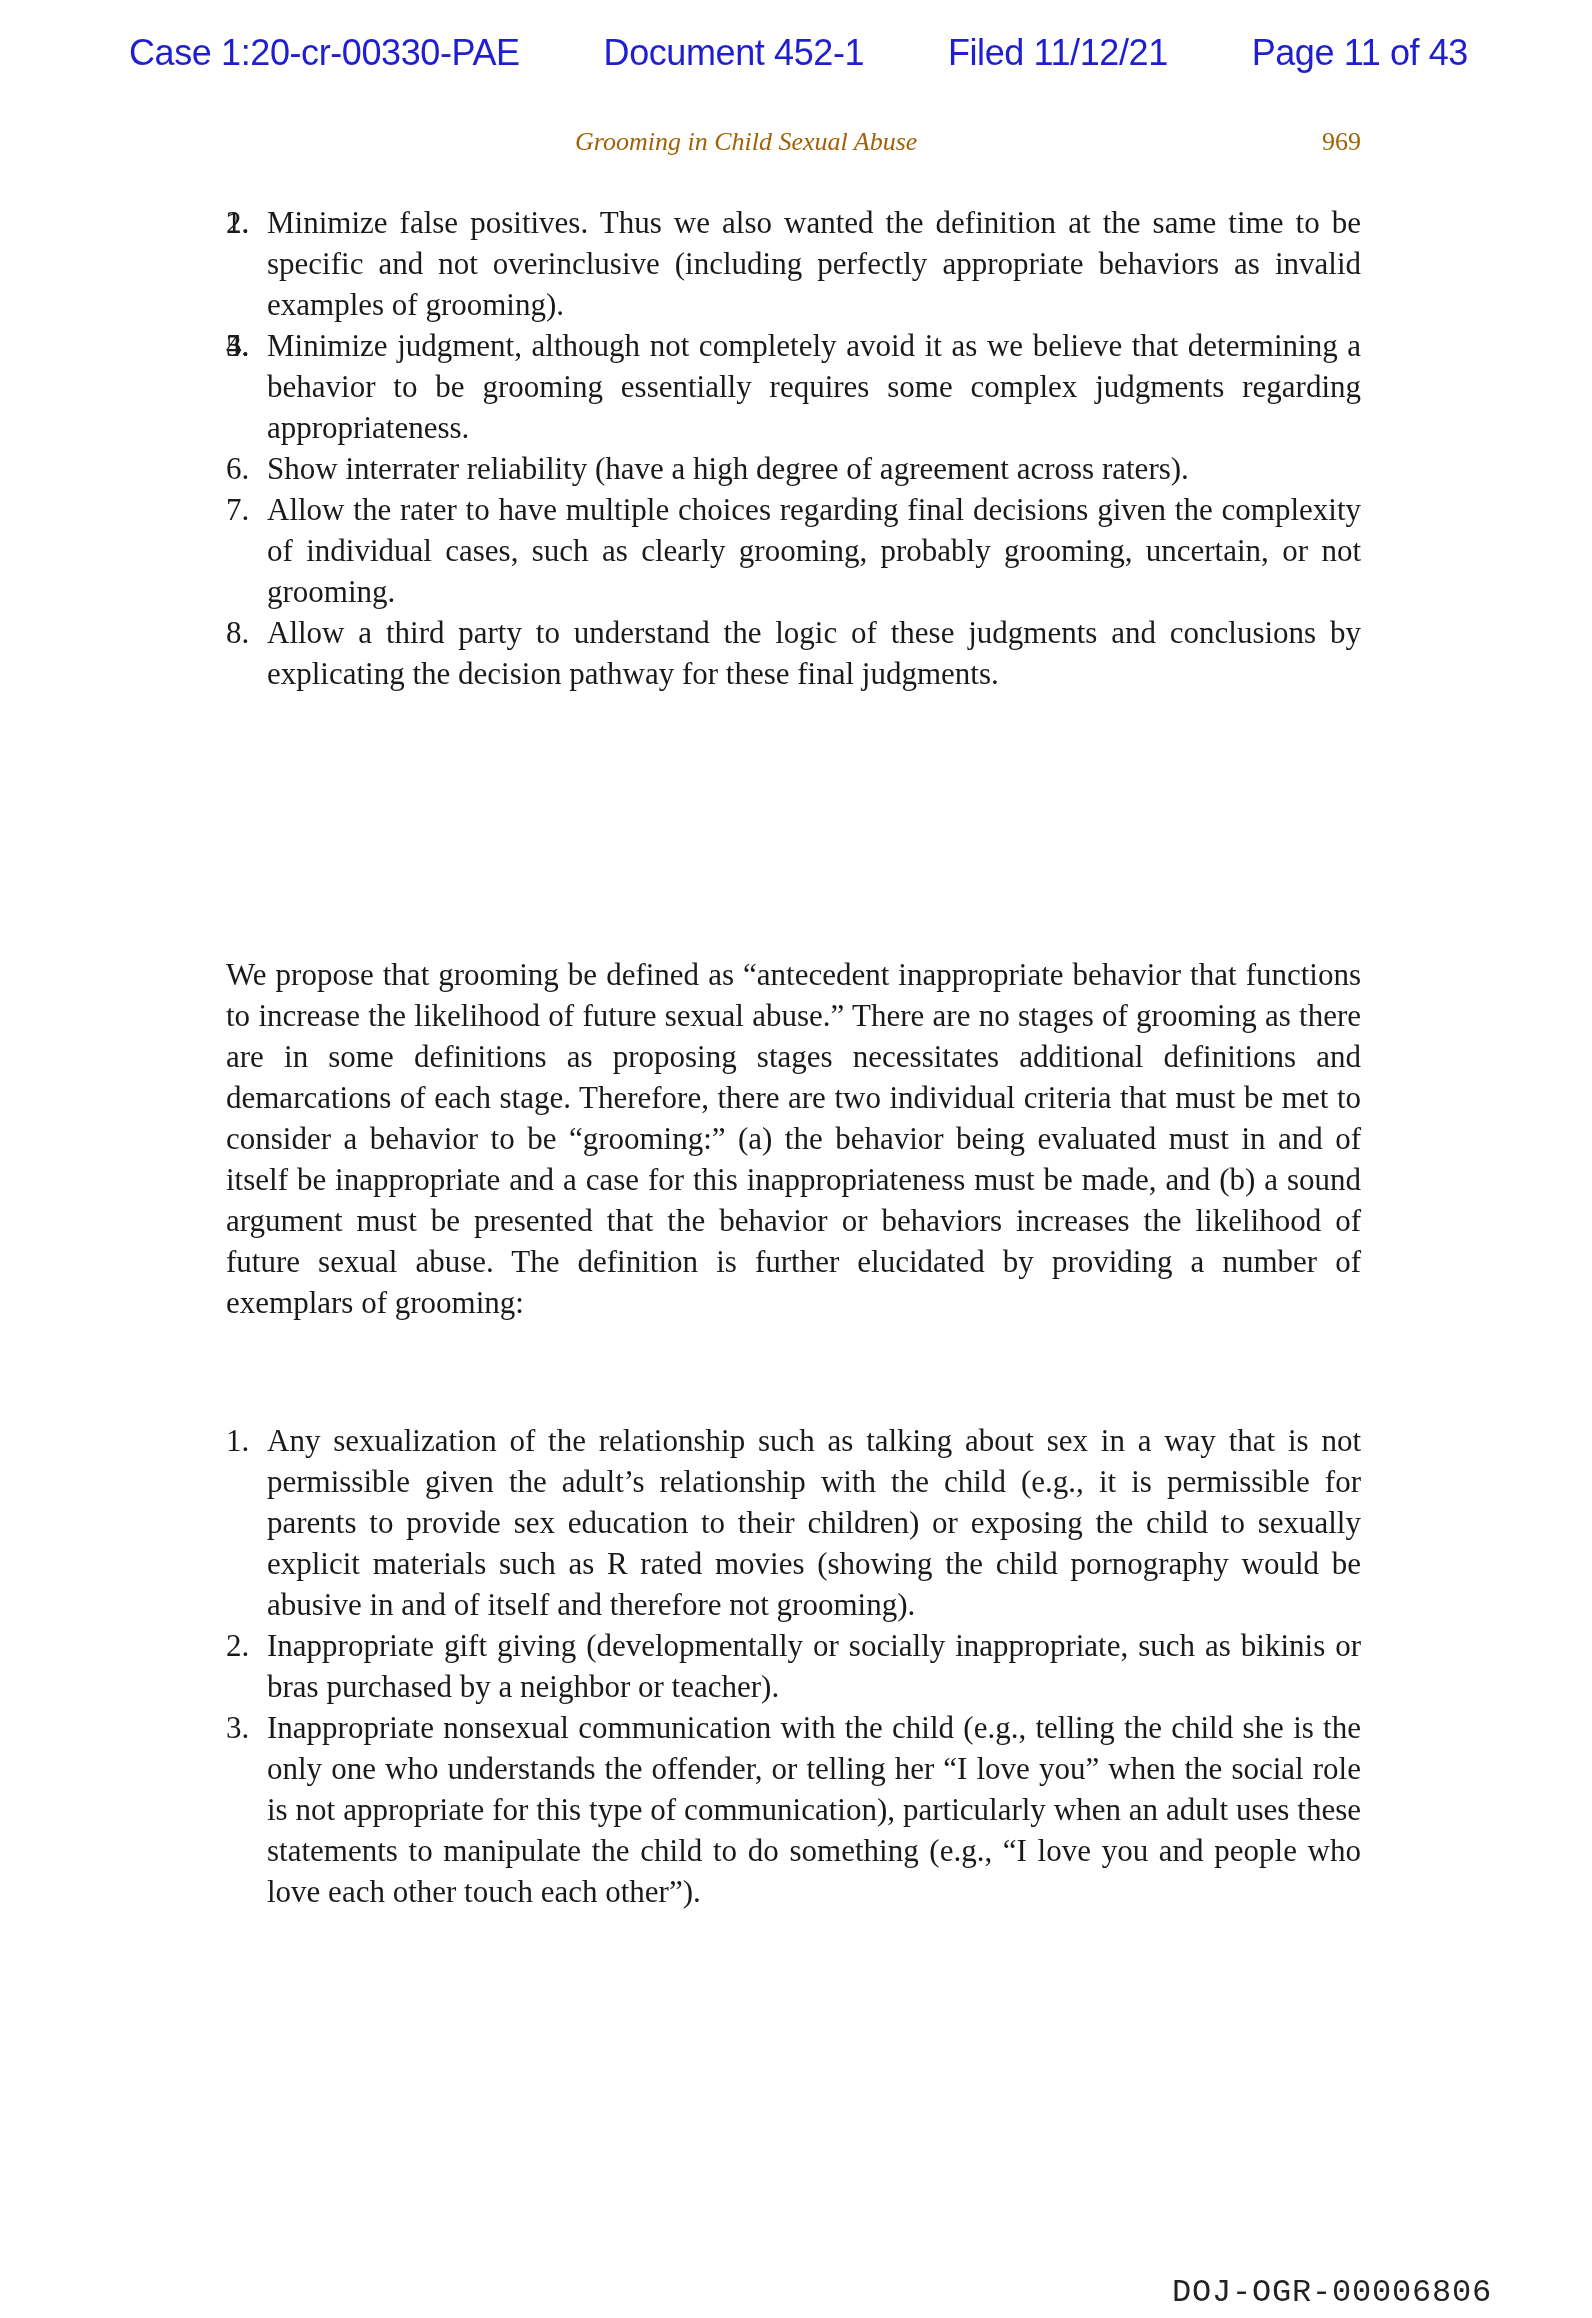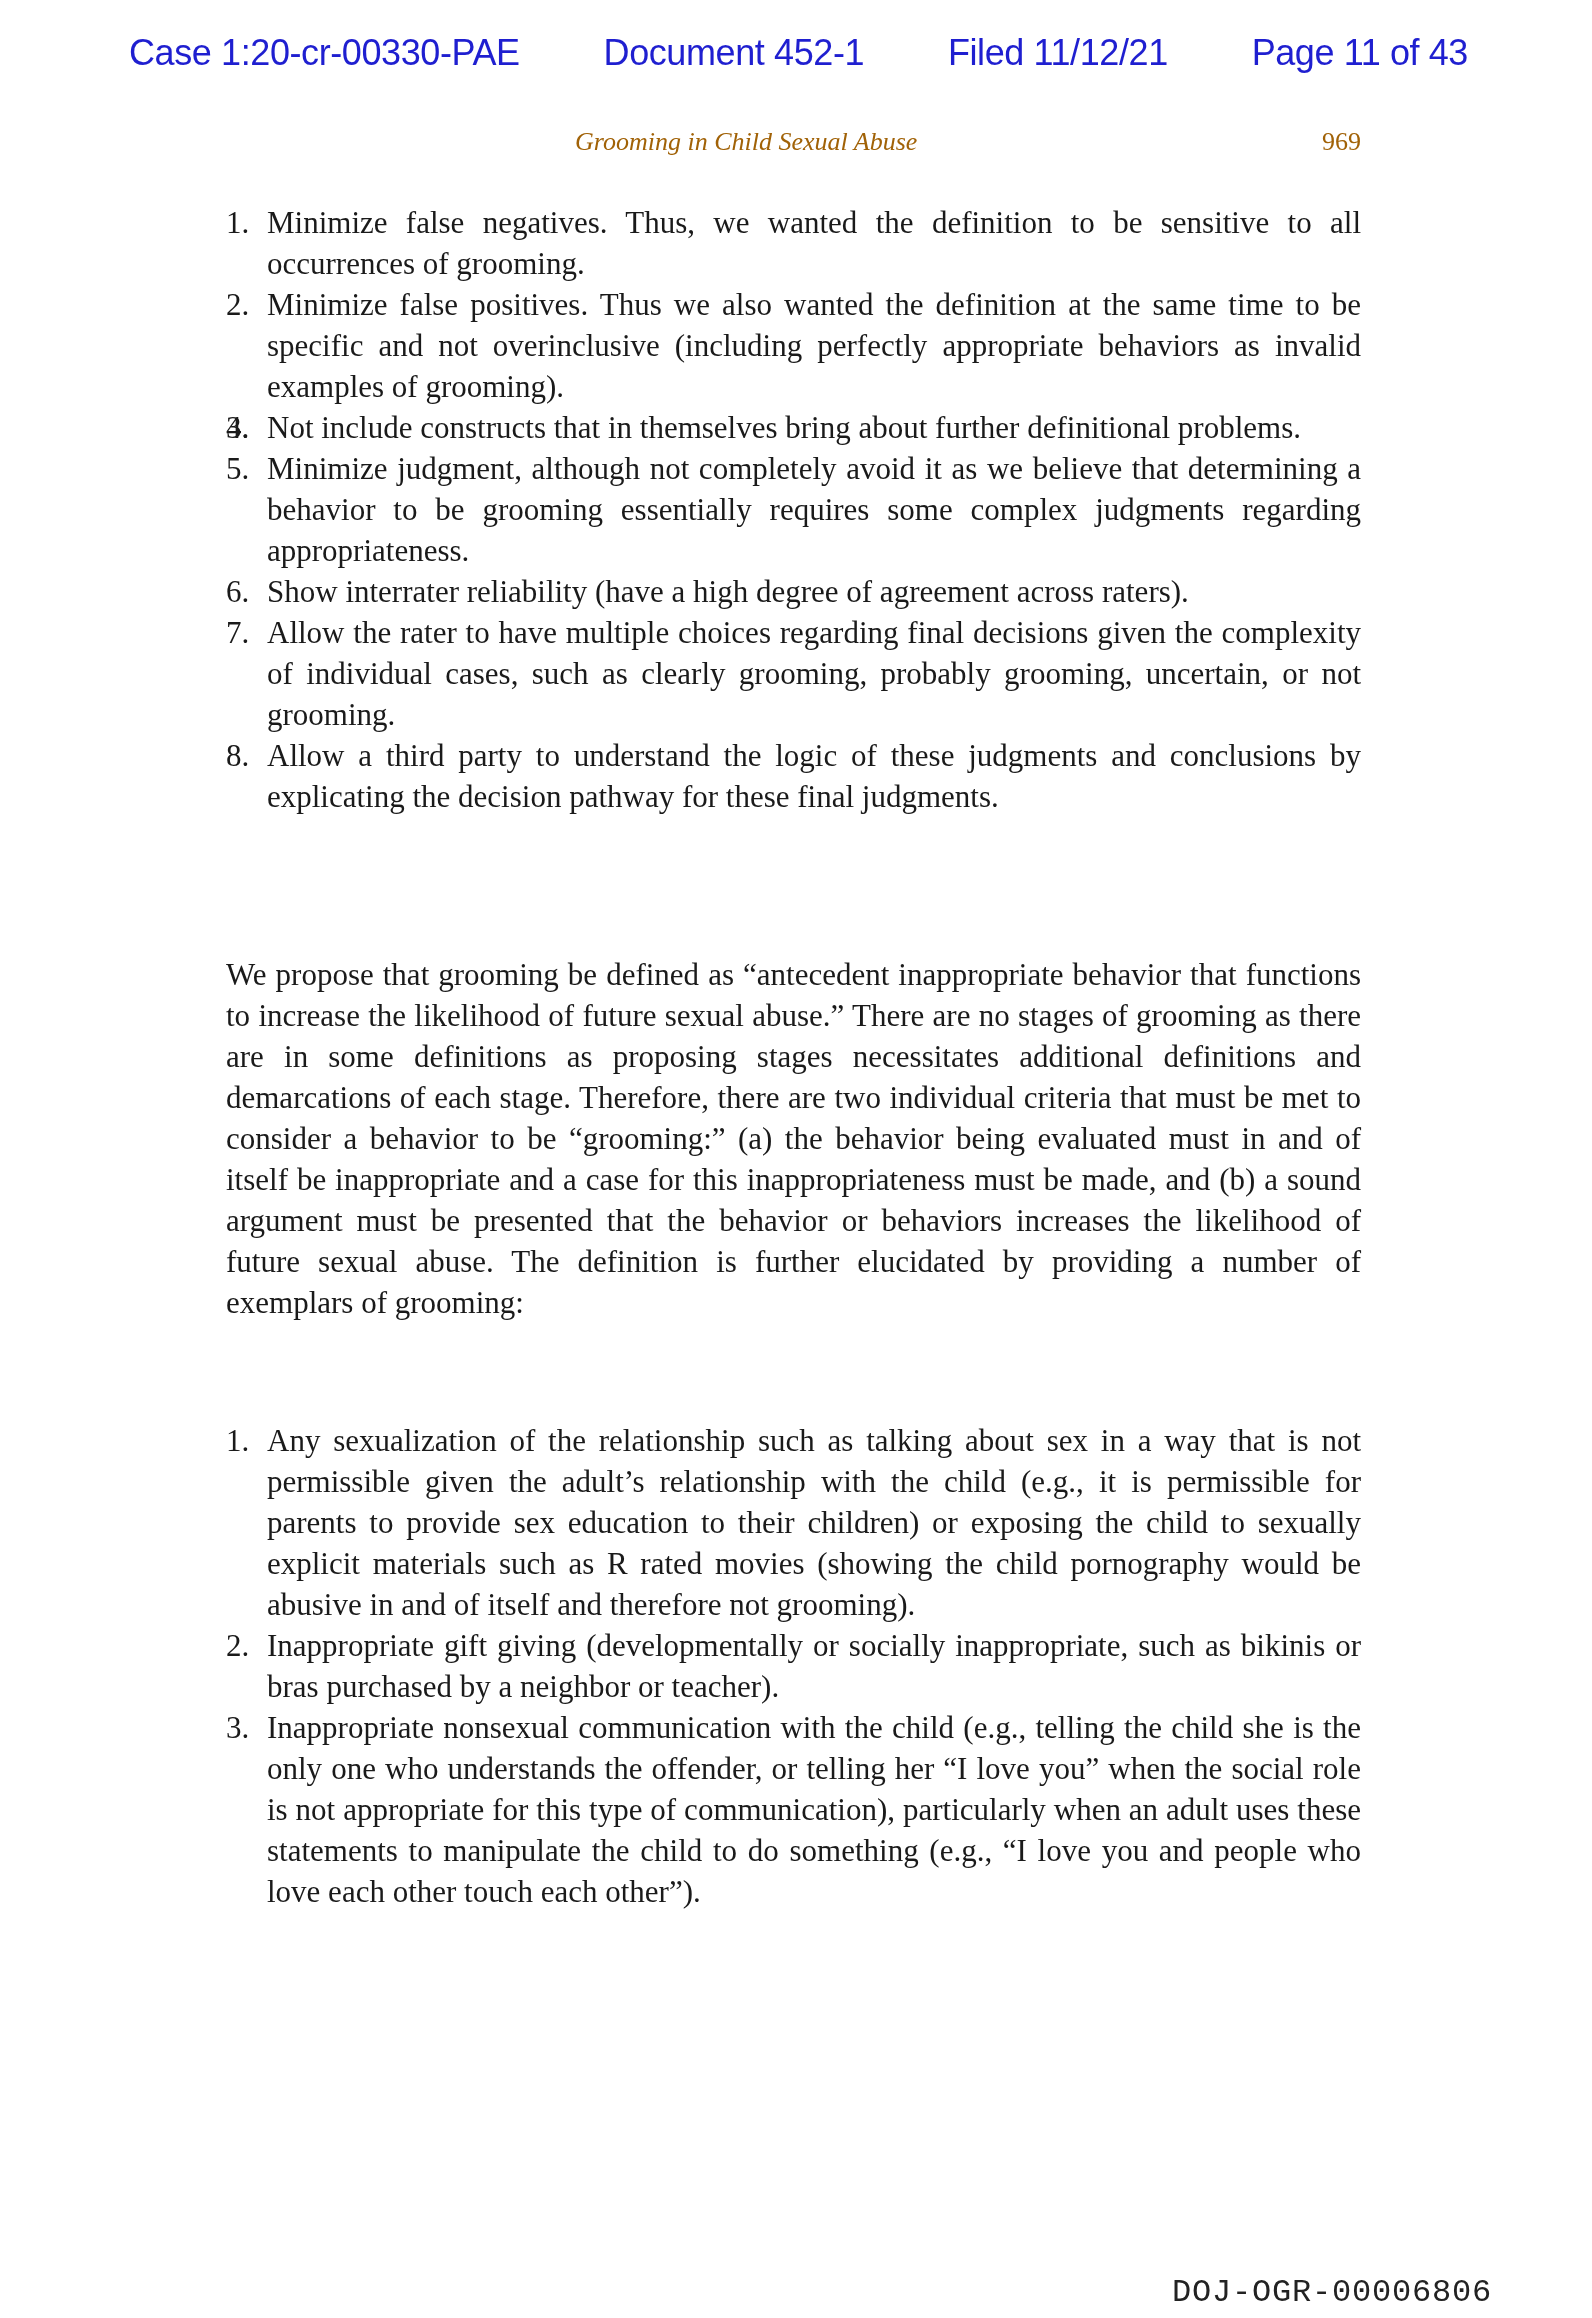--- a/index.html
+++ b/index.html
@@ -42,24 +42,24 @@
   <span>Page 11 of 43</span>
 </div>
 
 <div class="running-head">
   <span class="title">Grooming in Child Sexual Abuse</span>
   <span class="page-num">969</span>
 </div>
 
 <div class="body-text" id="list1">
   <ol class="num-list">
-    <li><span class="num">1.</span><span>Minimize false negatives. Thus, we wanted the definition to be sensitive to all occurrences of grooming.</span></li>
+    <li><span class="num">1.</span></li>
     <li><span class="num">2.</span><span>Minimize false positives. Thus we also wanted the definition at the same time to be specific and not overinclusive (including perfectly appropriate behaviors as invalid examples of grooming).</span></li>
     <li><span class="num">3.</span></li>
-    <li><span class="num">4.</span><span>Not include constructs that in themselves bring about further definitional problems.</span></li>
+    <li><span class="num">4.</span></li>
     <li><span class="num">5.</span><span>Minimize judgment, although not completely avoid it as we believe that determining a behavior to be grooming essentially requires some complex judgments regarding appropriateness.</span></li>
     <li><span class="num">6.</span><span>Show interrater reliability (have a high degree of agreement across raters).</span></li>
     <li><span class="num">7.</span><span>Allow the rater to have multiple choices regarding final decisions given the complexity of individual cases, such as clearly grooming, probably grooming, uncertain, or not grooming.</span></li>
     <li><span class="num">8.</span><span>Allow a third party to understand the logic of these judgments and conclusions by explicating the decision pathway for these final judgments.</span></li>
   </ol>
 </div>
 
 <div class="body-text" id="para">We propose that grooming be defined as “antecedent inappropriate behavior that functions to increase the likelihood of future sexual abuse.” There are no stages of grooming as there are in some definitions as proposing stages necessitates additional definitions and demarcations of each stage. Therefore, there are two individual criteria that must be met to consider a behavior to be “grooming:” (a) the behavior being evaluated must in and of itself be inappropriate and a case for this inappropriateness must be made, and (b) a sound argument must be presented that the behavior or behaviors increases the likelihood of future sexual abuse. The definition is further elucidated by providing a number of exemplars of grooming:</div>
 
 <div class="body-text" id="list2">

